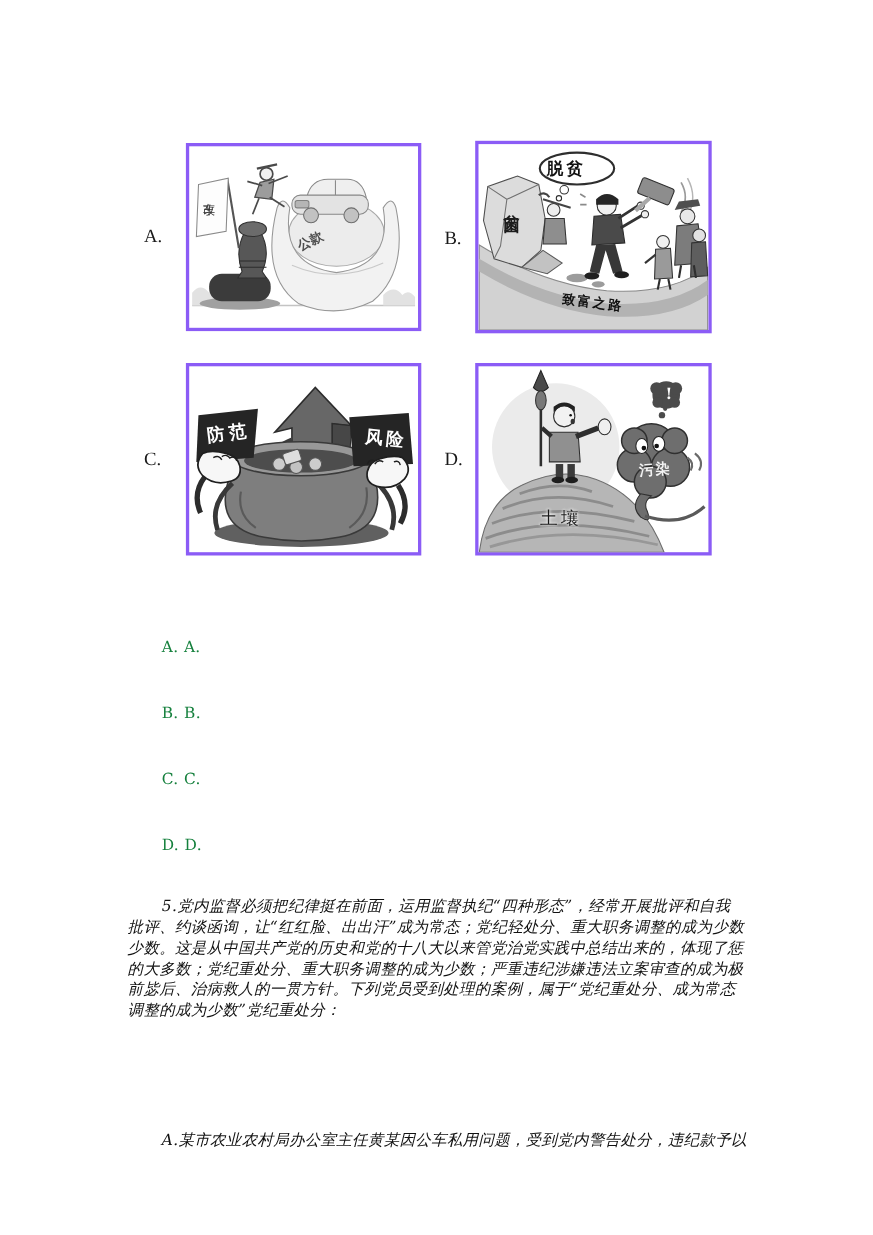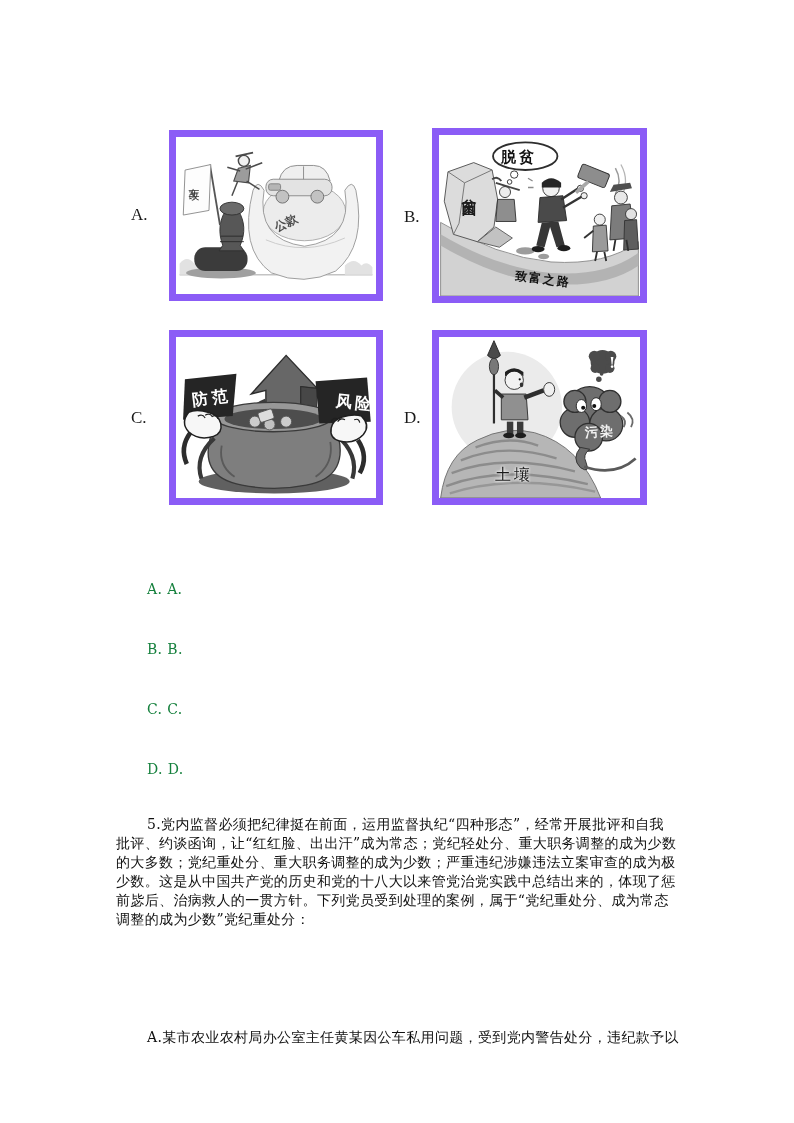--- a/index.html
+++ b/index.html
@@ -1,28 +1,28 @@
 <!DOCTYPE html>
 <html><head>
 <meta charset="utf-8">
 <style>
   html,body{margin:0;padding:0;background:#ffffff;}
   .page{position:relative;width:794px;height:1123px;background:#fff;overflow:hidden;
         font-family:"DejaVu Serif","Liberation Serif",serif;color:#000;}
   
-  .panel{position:absolute;box-sizing:border-box;border:7px solid #8b5cf6;background:#fff;text-align:right;}
+  .panel{position:absolute;box-sizing:border-box;border:3px solid #8b5cf6;background:#fff;text-align:right;}
   .panel svg{display:block;width:100%;height:100%;}
   .panel-label{position:absolute;font-size:17px;color:#1a1a1a;font-family:"Liberation Serif","DejaVu Serif",serif;}
   .ov{position:absolute;pointer-events:none;line-height:1;}
   .vtext{writing-mode:vertical-rl;text-orientation:upright;}
   
   .opt-row{position:absolute;left:147px;font-size:14px;letter-spacing:.3px;color:#15803d;}
   .opt-row .gap{margin-left:5px;}
   
-  .qblock{position:absolute;left:116px;width:600px;color:#111;}
+  .qblock{position:absolute;left:116px;width:600px;color:#111;font-style:italic;}
   .qline{font-size:14px;line-height:19px;letter-spacing:.35px;white-space:nowrap;}
   .qline.indent{padding-left:31px;}
 </style>
 </head>
 <body>
 
 <div class="page">
 
   <div class="panel-label" style="left:131px;top:205px">A.</div>
   <div class="panel-label" style="left:404px;top:207px">B.</div>
@@ -241,22 +241,22 @@
   <div class="opt-row" style="top:701px">
     <span>C.</span><span class="gap">C.</span>
   </div>
   <div class="opt-row" style="top:761px">
     <span>D.</span><span class="gap">D.</span>
   </div>
 
   <div class="qblock" style="top:815px">
     <div class="qline indent">5.党内监督必须把纪律挺在前面，运用监督执纪“四种形态”，经常开展批评和自我</div>
     <div class="qline">批评、约谈函询，让“红红脸、出出汗”成为常态；党纪轻处分、重大职务调整的成为少数</div>
+    <div class="qline">少数。这是从中国共产党的历史和党的十八大以来管党治党实践中总结出来的，体现了惩</div>
     <div class="qline">的大多数；党纪重处分、重大职务调整的成为少数；严重违纪涉嫌违法立案审查的成为极</div>
-    <div class="qline">少数。这是从中国共产党的历史和党的十八大以来管党治党实践中总结出来的，体现了惩</div>
     <div class="qline">前毖后、治病救人的一贯方针。下列党员受到处理的案例，属于“党纪重处分、成为常态</div>
     <div class="qline">调整的成为少数”党纪重处分：</div>
   </div>
 
   <div class="qblock" style="top:1028px">
     <div class="qline indent">A.某市农业农村局办公室主任黄某因公车私用问题，受到党内警告处分，违纪款予以</div>
   </div>
 
 </div>
 

